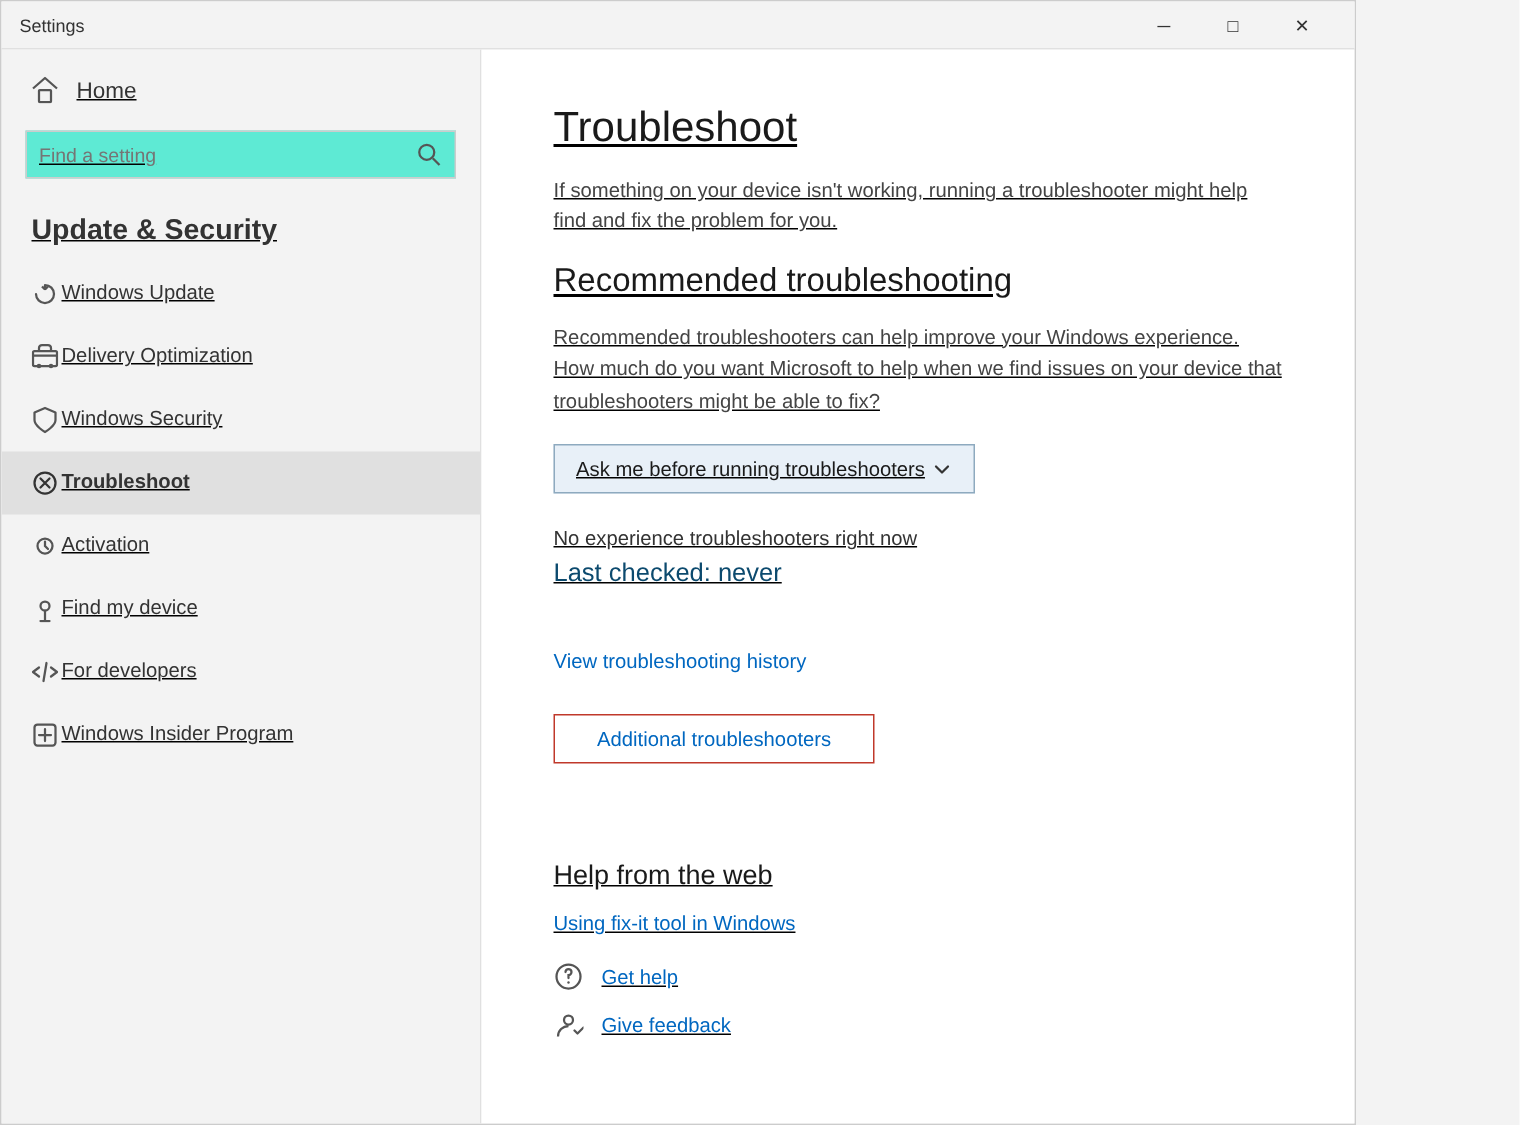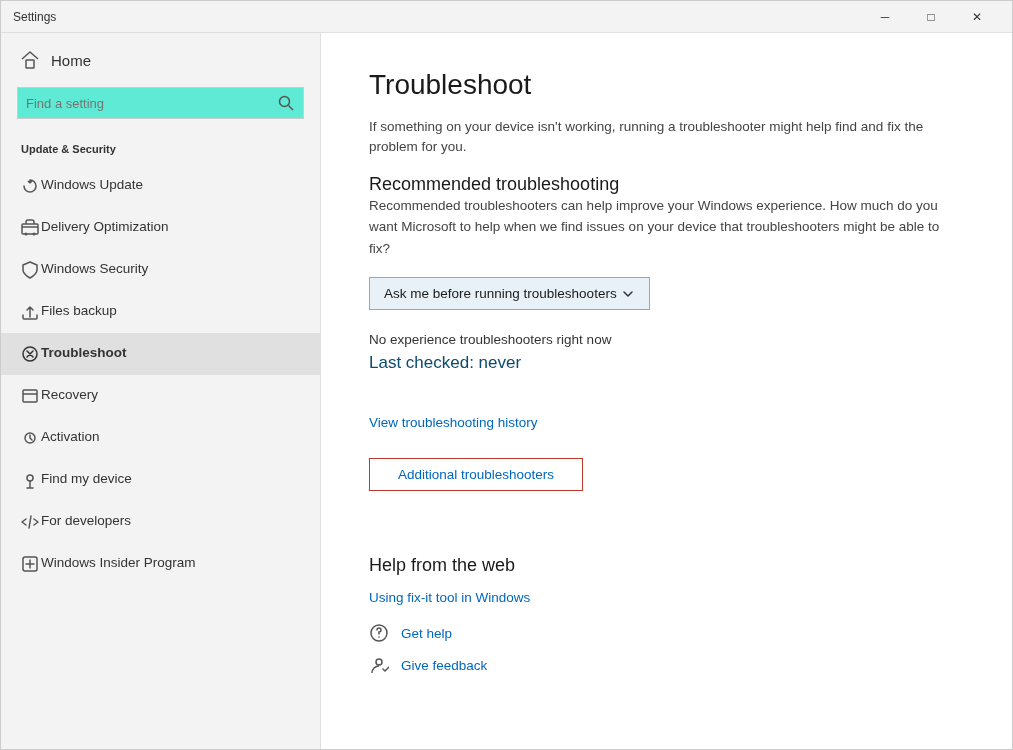--- a/index.html
+++ b/index.html
@@ -4,21 +4,21 @@
   <style>
     * { margin: 0; padding: 0; box-sizing: border-box; }
     body {
       font-family: 'Segoe UI', Arial, sans-serif;
       background: #f3f3f3;
       width: 1013px;
       height: 750px;
       overflow: hidden;
     }
     .window {
-      width: 1013px;
+      width: 904px;
       height: 750px;
       background: #fff;
       border: 1px solid #ccc;
       display: flex;
       flex-direction: column;
     }
     .titlebar {
       height: 32px;
       background: #f3f3f3;
       display: flex;
@@ -45,20 +45,21 @@
       display: flex;
       align-items: center;
       justify-content: center;
       font-size: 12px;
       color: #333;
     }
     .content-area {
       display: flex;
       flex: 1;
       overflow: hidden;
+      text-decoration: underline;
     }
     .sidebar {
       width: 320px;
       background: #f3f3f3;
       overflow-y: auto;
       flex-shrink: 0;
       border-right: 1px solid #e0e0e0;
       padding-bottom: 20px;
     }
     .sidebar-home {
@@ -82,21 +83,21 @@
     .sidebar-search input {
       border: none;
       outline: none;
       background: transparent;
       font-size: 13px;
       color: #555;
       flex: 1;
       font-family: 'Segoe UI', Arial, sans-serif;
     }
     .sidebar-section-title {
-      font-size: 11px;
+      font-size: 19px;
       font-weight: 700;
       color: #333;
       padding: 8px 20px 10px 20px;
     }
     .nav-item {
       display: flex;
       align-items: flex-start;
       gap: 2px;
       padding: 12px 20px;
       font-size: 13.5px;
@@ -131,23 +132,24 @@
       color: #1a1a1a;
       margin-bottom: 16px;
     }
     .page-description {
       font-size: 13.5px;
       color: #444;
       line-height: 1.5;
       margin-bottom: 16px;
     }
     .section-title {
-      font-size: 18px;
+      font-size: 22px;
       font-weight: 400;
       color: #1a1a1a;
+      margin-bottom: 14px;
     }
     .section-description {
       font-size: 13.5px;
       color: #444;
       line-height: 1.6;
       margin-bottom: 18px;
     }
     .dropdown-btn {
       display: flex;
       align-items: center;
@@ -287,50 +289,31 @@
 
       <div class="nav-item">
         <div class="nav-icon">
           <svg viewBox="0 0 18 18" fill="none" stroke="#555" stroke-width="1.5">
             <path d="M9 1l7 3v5c0 4-7 8-7 8S2 13 2 9V4l7-3z" stroke-linejoin="round"></path>
           </svg>
         </div>
         <span>Windows Security</span>
       </div>
 
-      <div class="nav-item">
-        <div class="nav-icon">
-          <svg viewBox="0 0 18 18" fill="none" stroke="#555" stroke-width="1.5">
-            <path d="M9 14V4M9 4L6 7M9 4l3 3" stroke-linecap="round" stroke-linejoin="round"></path>
-            <path d="M2 12v3a1 1 0 0 0 1 1h12a1 1 0 0 0 1-1v-3" stroke-linecap="round"></path>
-          </svg>
-        </div>
-        <span>Files backup</span>
-      </div>
 
       <div class="nav-item active">
         <div class="nav-icon">
           <svg viewBox="0 0 18 18" fill="none" stroke="#333" stroke-width="1.5">
             <circle cx="9" cy="9" r="7"></circle>
             <path d="M6 6l6 6M12 6l-6 6" stroke-linecap="round"></path>
           </svg>
         </div>
         <span>Troubleshoot</span>
       </div>
 
-      <div class="nav-item">
-        <div class="nav-icon">
-          <svg viewBox="0 0 18 18" fill="none" stroke="#555" stroke-width="1.5">
-            <rect x="2" y="3" width="14" height="12" rx="1"></rect>
-            <path d="M2 7h14"></path>
-            <path d="M6 5h.01M8 5h.01M10 5h.01"></path>
-          </svg>
-        </div>
-        <span>Recovery</span>
-      </div>
 
       <div class="nav-item">
         <div class="nav-icon">
           <svg viewBox="0 0 18 18" fill="none" stroke="#555" stroke-width="1.5">
             <path d="M4 9a5 5 0 1 1 10 0 5 5 0 0 1-10 0z"></path>
             <path d="M9 6v3l2 2" stroke-linecap="round"></path>
           </svg>
         </div>
         <span>Activation</span>
       </div>

